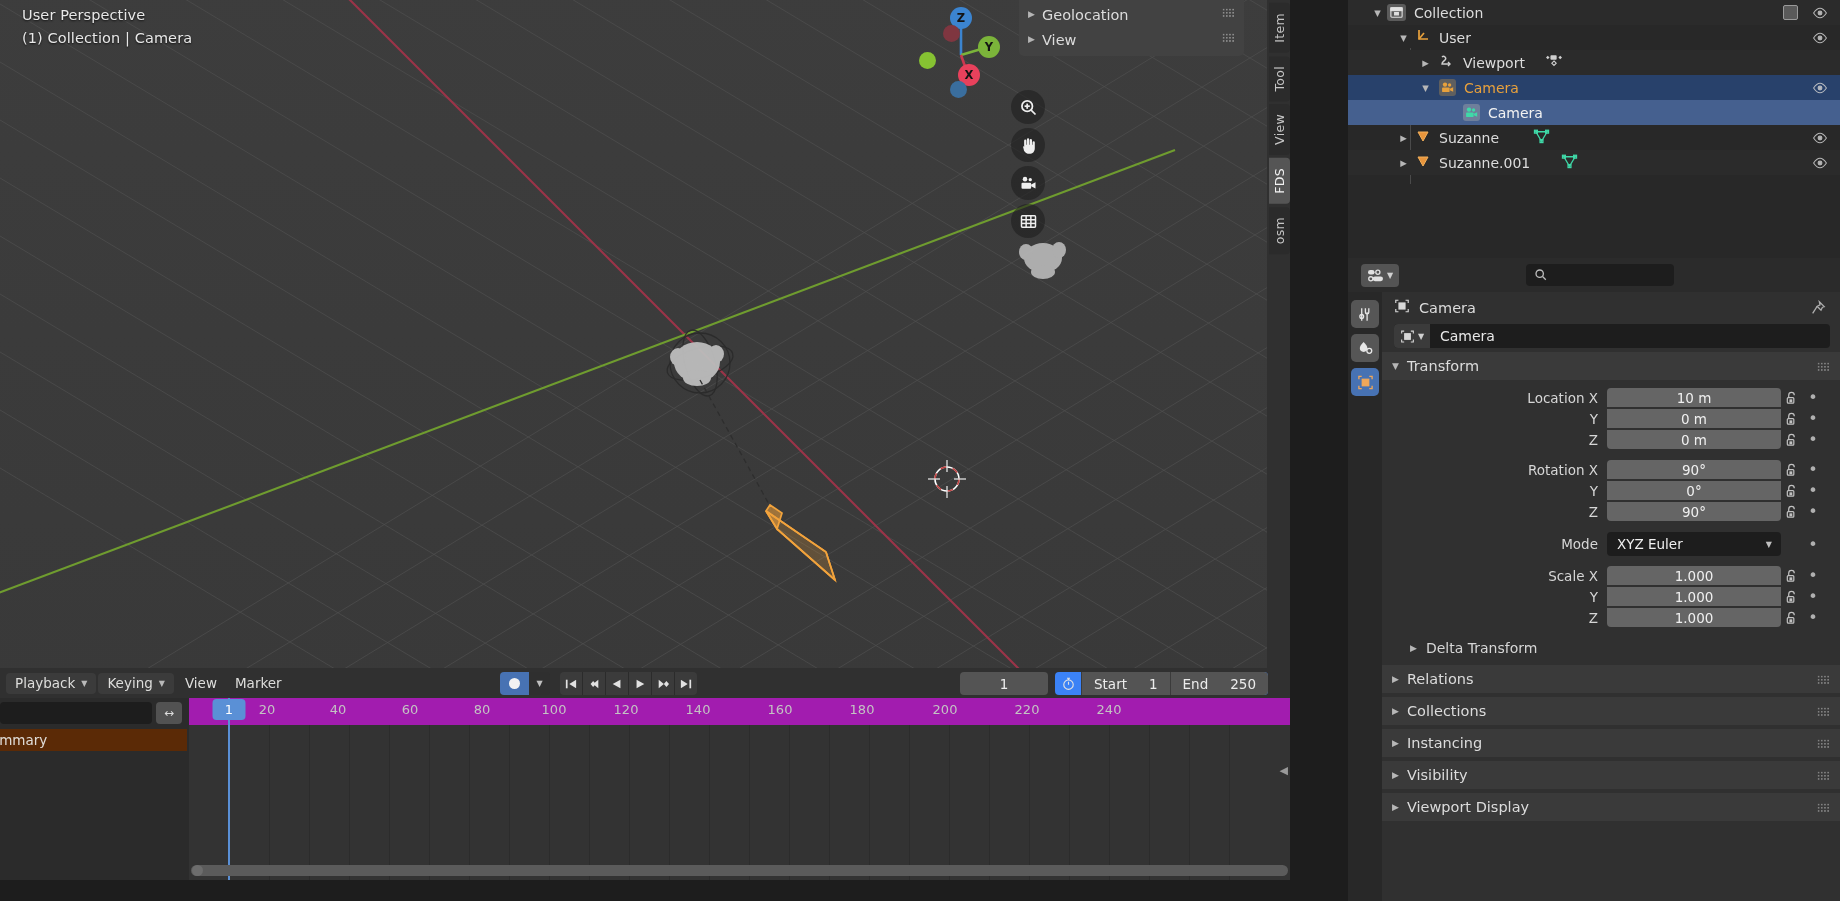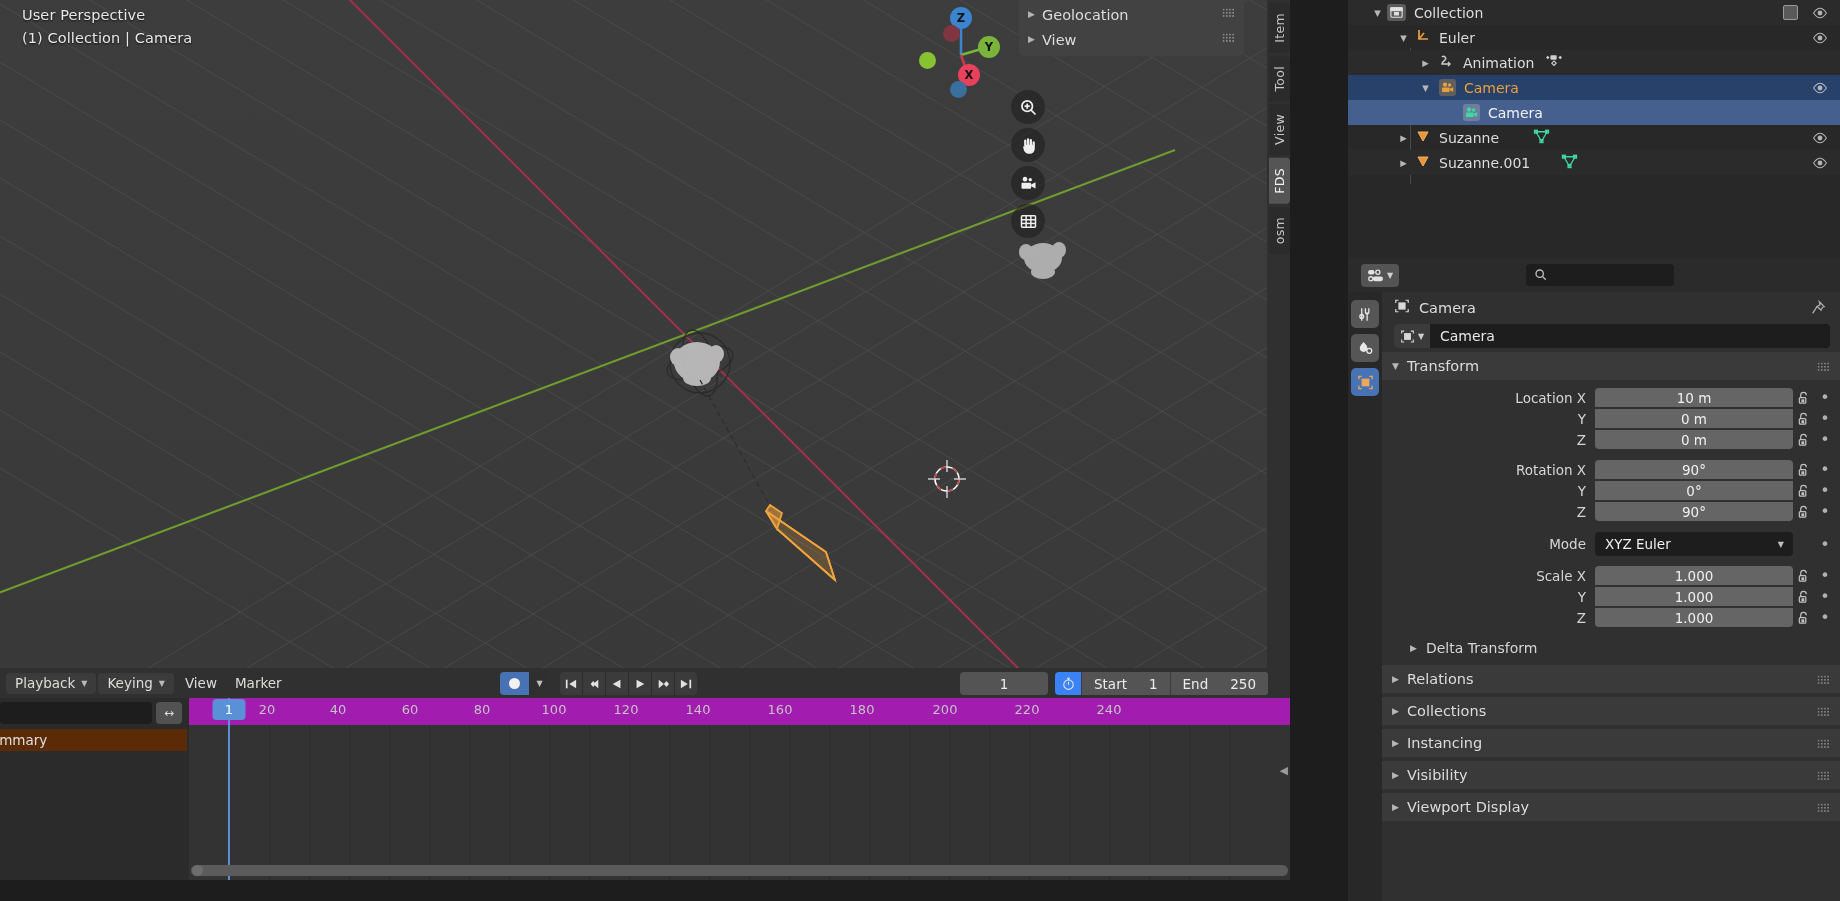--- a/index.html
+++ b/index.html
@@ -109,21 +109,21 @@
   .pin{position:absolute;right:14px;top:8px;width:16px;height:16px;opacity:.8;}
   .namefield{margin:1px 10px 0 12px;height:24px;background:#1d1d1d;border-radius:4px;display:flex;align-items:center;}
   .namefield .pre{width:36px;height:24px;background:#3b3b3b;border-radius:4px 0 0 4px;display:flex;align-items:center;justify-content:center;gap:3px;}
   .namefield span.txt{padding-left:10px;font-size:14px;color:#e8e8e8;}
 
   .panel-hdr{position:relative;height:28px;display:flex;align-items:center;gap:8px;padding-left:10px;
     background:#3a3a3a;font-size:14.5px;color:#dcdcdc;margin-top:4px;}
   .panel-hdr .tri{font-size:9px;color:#b7b7b7;}
   .panel-hdr .dots{position:absolute;right:10px;width:13px;height:9px;opacity:.5;}
 
-  .frow{display:flex;align-items:center;height:19px;margin:2px 4px;}
+  .frow{display:flex;align-items:center;height:19px;margin:2px 16px;}
   .flabel{width:200px;text-align:right;padding-right:9px;font-size:13.5px;color:#d6d6d6;}
   .fval{flex:1;height:19px;background:#656565;display:flex;align-items:center;justify-content:center;
     font-size:13.5px;color:#f0f0f0;}
   .fval.dark{background:#1d1d1d;justify-content:flex-start;padding-left:10px;position:relative;}
   .fval.dark .dc{position:absolute;right:9px;font-size:8px;color:#c0c0c0;}
   .frow.g-top .fval{border-radius:4px 4px 0 0;}
   .frow.g-mid .fval{border-radius:0;}
   .frow.g-bot .fval{border-radius:0 0 4px 4px;}
   .frow.g-one .fval{border-radius:4px;}
   .lock{width:21px;display:flex;align-items:center;justify-content:center;}
@@ -503,38 +503,38 @@
     </div>
 
     <div class="ol-row" style="padding-left:48px;">
       <span class="ol-tri">▼</span>
       <span style="margin:0 8px 0 4px;">
         <svg width="16" height="16" viewBox="0 0 16 16" fill="none" stroke="#e8a13c" stroke-width="1.7">
             <path d="M4 2 L4 11 L13 11"></path>
             <path d="M4 11 L9 5"></path>
           </svg>
       </span>
-      <span>Euler</span>
+      <span>User</span>
       <span class="ol-eye">
         <svg viewBox="0 0 20 20" fill="none" stroke="#cfcfcf" stroke-width="1.3">
             <path d="M2 10c2.6-4 5.4-6 8-6s5.4 2 8 6c-2.6 4-5.4 6-8 6s-5.4-2-8-6z"></path>
             <circle cx="10" cy="10" r="2.4" fill="#cfcfcf"></circle>
           </svg>
       </span>
     </div>
 
     <div class="ol-row alt" style="padding-left:70px;">
       <span class="ol-tri">▶</span>
       <span style="margin:0 8px 0 6px;">
         <svg width="16" height="16" viewBox="0 0 16 16" fill="none" stroke="#cfcfcf" stroke-width="1.4">
             <path d="M3 4c2-2 5 1 3 3s-3 2-3 4h7"></path>
             <path d="M9 9l2 2-2 2"></path>
           </svg>
       </span>
-      <span>Animation</span>
+      <span>Viewport</span>
       <span style="position:absolute;left:195px;">
         <svg width="22" height="16" viewBox="0 0 24 18" fill="#cfcfcf">
             <path d="M3 5l2-2 2 2-2 2z"></path>
             <rect x="8" y="2.5" width="7" height="5" rx="1"></rect>
             <path d="M17 5l2-2 2 2-2 2z"></path>
             <path d="M12 9l2.5 2.5L12 14 9.5 11.5z" fill="none" stroke="#cfcfcf" stroke-width="1.2"></path>
           </svg>
       </span>
     </div>
 

